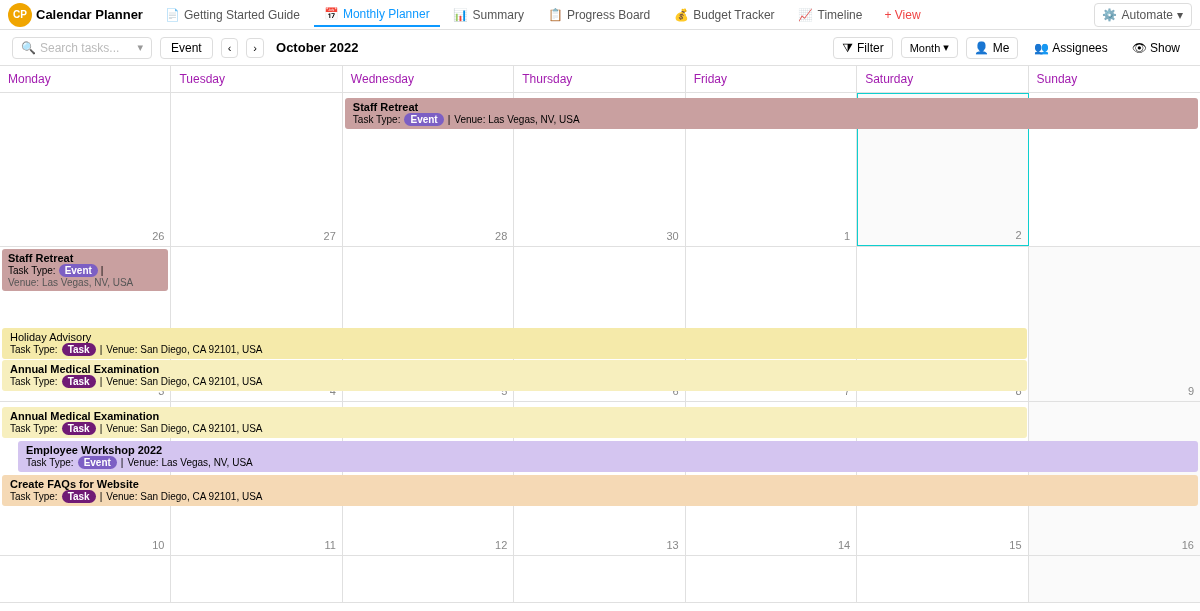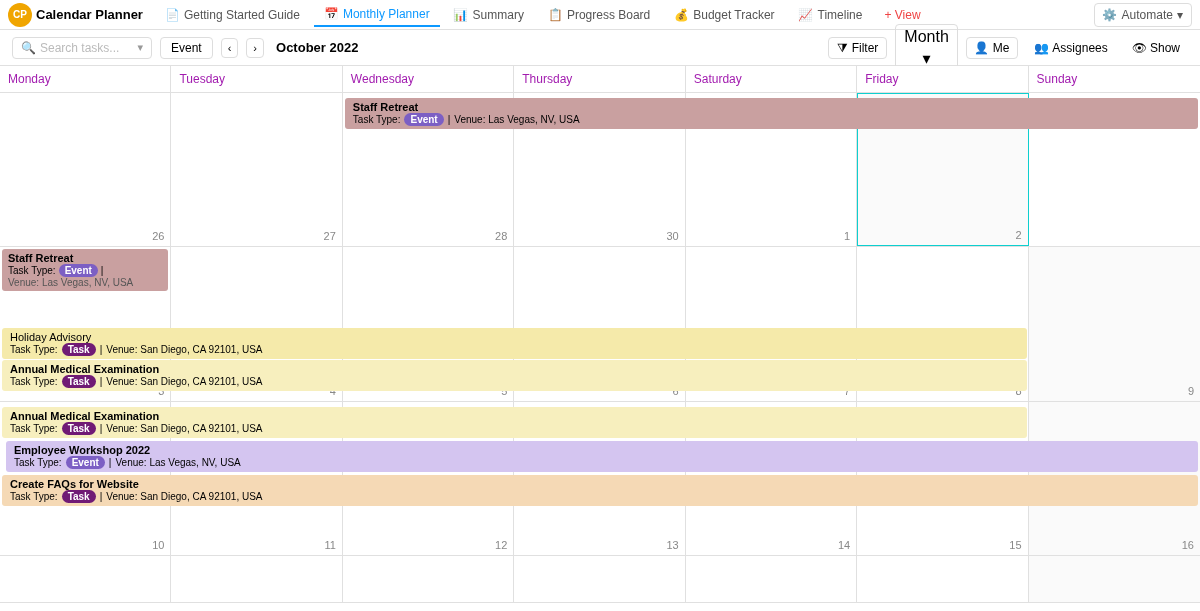--- a/index.html
+++ b/index.html
@@ -24,21 +24,21 @@
       display: flex; align-items: center; height: 36px;
       background: #fff; border-bottom: 1px solid #e0e0e0;
       padding: 0 12px; gap: 8px;
     }
     .search-box { display: flex; align-items: center; gap: 4px; border: 1px solid #ddd; border-radius: 4px; padding: 3px 8px; min-width: 140px; color: #aaa; font-size: 12px; }
     .today-btn { padding: 3px 10px; border: 1px solid #ddd; border-radius: 4px; cursor: pointer; font-size: 12px; }
     .nav-arrow { padding: 3px 6px; border: 1px solid #ddd; border-radius: 4px; cursor: pointer; font-size: 11px; }
     .current-month { font-weight: 600; font-size: 13px; margin: 0 4px; }
     .toolbar-spacer { flex: 1; }
     .filter-btn { display: flex; align-items: center; gap: 4px; padding: 3px 8px; border: 1px solid #ddd; border-radius: 4px; cursor: pointer; font-size: 12px; }
-    .month-btn { display: flex; align-items: center; gap: 3px; padding: 3px 8px; border: 1px solid #ddd; border-radius: 4px; cursor: pointer; font-size: 16px; font-weight: 500; flex-direction: column; }
+    .month-btn { display: flex; align-items: center; gap: 3px; padding: 3px 8px; border: 1px solid #ddd; border-radius: 4px; cursor: pointer; font-size: 11px; font-weight: 500; }
     .me-btn { display: flex; align-items: center; gap: 3px; padding: 3px 8px; border: 1px solid #ddd; border-radius: 4px; cursor: pointer; font-size: 12px; }
     .assignees-btn { display: flex; align-items: center; gap: 3px; padding: 3px 8px; cursor: pointer; font-size: 12px; }
     .show-btn { display: flex; align-items: center; gap: 3px; padding: 3px 8px; cursor: pointer; font-size: 12px; }
 
     
     .calendar { display: flex; flex-direction: column; height: calc(100vh - 74px); overflow: hidden; }
     .day-headers { display: grid; grid-template-columns: repeat(7, 1fr); border-bottom: 1px solid #e0e0e0; background: #fff; }
     .day-header { padding: 6px 8px; font-size: 12px; font-weight: 500; color: #a21caf; border-right: 1px solid #e0e0e0; }
     .day-header:last-child { border-right: none; }
 
@@ -127,22 +127,22 @@
   </div>
 </div>
 
 <div class="calendar">
 
   <div class="day-headers">
     <div class="day-header">Monday</div>
     <div class="day-header">Tuesday</div>
     <div class="day-header">Wednesday</div>
     <div class="day-header">Thursday</div>
+    <div class="day-header">Friday</div>
     <div class="day-header">Saturday</div>
-    <div class="day-header">Friday</div>
     <div class="day-header">Sunday</div>
   </div>
 
   <div class="calendar-body">
 
     <div style="position:relative; flex:1; border-bottom: 1px solid #e0e0e0; min-height:0;">
       <div style="display:grid; grid-template-columns:repeat(7,1fr); height:100%;">
         <div style="border-right:1px solid #e0e0e0; position:relative;">
             <span class="day-num">26</span>
           </div>
@@ -266,21 +266,21 @@
           <div style="font-weight:600; font-size:11px;">Annual Medical Examination</div>
           <div style="font-size:10px; display:flex; align-items:center; gap:4px; flex-wrap:wrap;">
             <span>Task Type:</span>
             <span class="tag tag-task">Task</span>
             <span>|</span>
             <span>Venue: San Diego, CA 92101, USA</span>
           </div>
         </div>
       </div>
 
-      <div style="position:absolute; top:38px; left:4px; right:0; z-index:5; pointer-events:none;">
+      <div style="position:absolute; top:38px; left:16px; right:0; z-index:5; pointer-events:none;">
         <div style="background:#d4c5f0; padding:3px 8px; margin:1px 2px; border-radius:3px;">
           <div style="font-weight:600; font-size:11px;">Employee Workshop 2022</div>
           <div style="font-size:10px; display:flex; align-items:center; gap:4px; flex-wrap:wrap;">
             <span>Task Type:</span>
             <span class="tag tag-event">Event</span>
             <span>|</span>
             <span>Venue: Las Vegas, NV, USA</span>
           </div>
         </div>
       </div>

